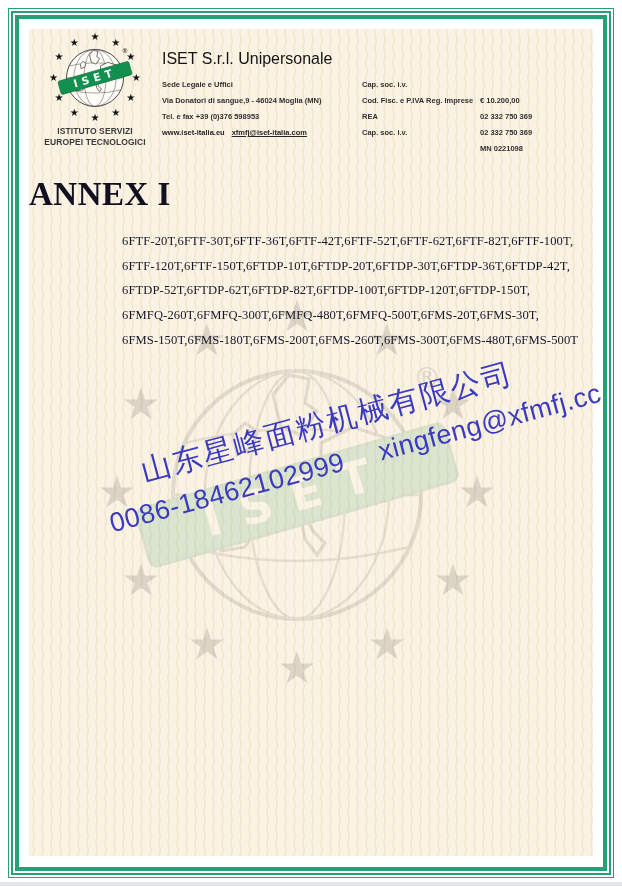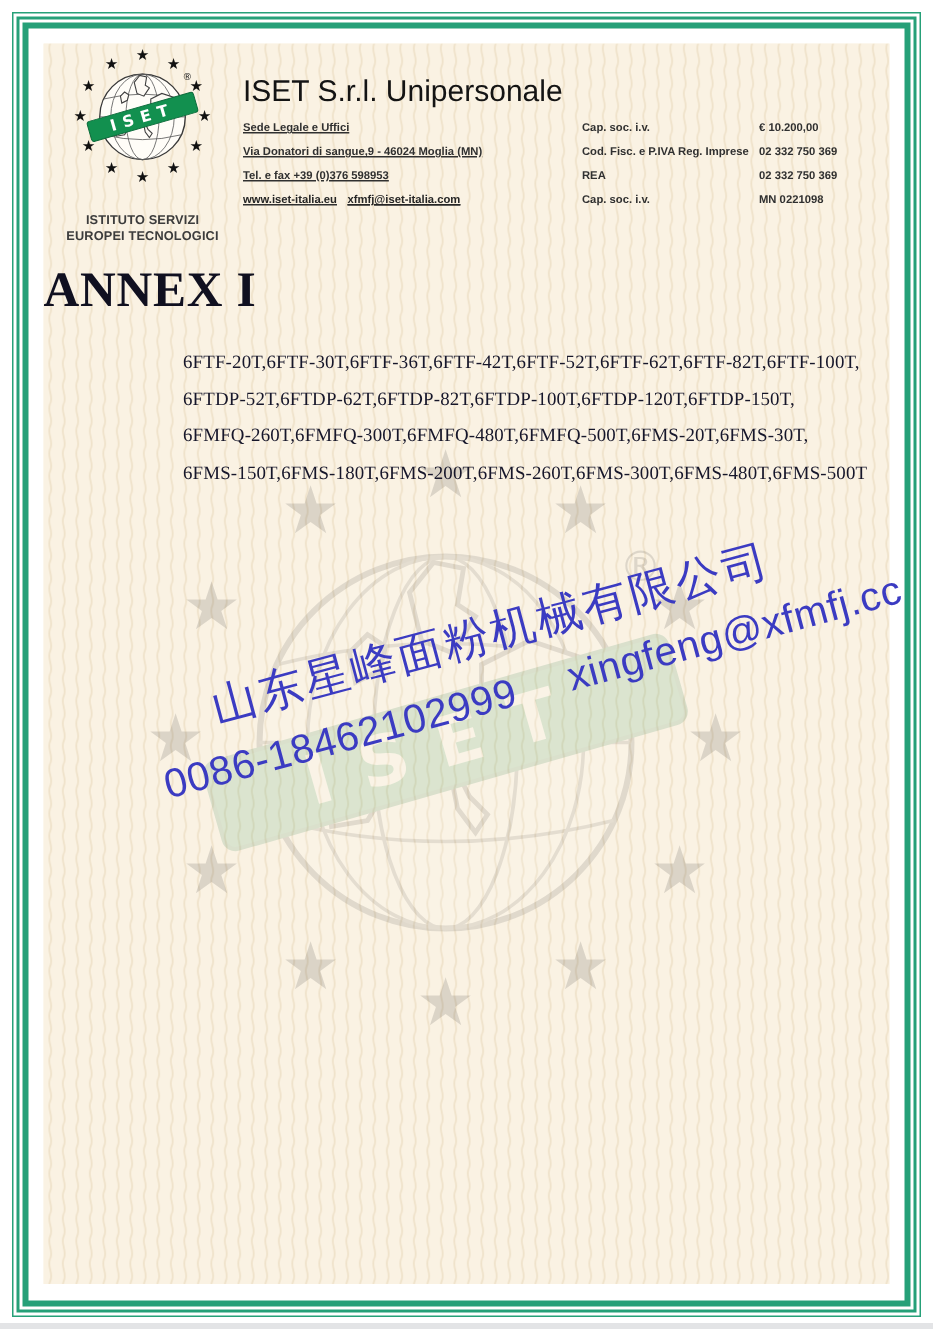--- a/index.html
+++ b/index.html
@@ -24,32 +24,32 @@
   .bottom-strip{position:absolute;left:0;right:0;bottom:0;height:4px;background:#e3e4e6;}
 
   .paper{position:absolute;left:29px;top:29px;right:29px;bottom:30px;background:var(--cream);}
   .paper-bg{position:absolute;left:0;top:0;width:100%;height:100%;}
   .emblem-big{position:absolute;left:68px;top:262px;width:400px;height:400px;opacity:0.13;}
 
   .content{position:absolute;inset:0;}
 
   .brand{position:absolute;left:2px;top:2px;width:128px;text-align:center;}
   .logo-svg{width:92px;height:92px;display:block;margin:0 auto;}
-  .brand-caption{margin-top:18px;font-size:8.5px;font-weight:bold;color:#3c3c3c;line-height:10.5px;letter-spacing:0.1px;}
+  .brand-caption{margin-top:3px;font-size:8.5px;font-weight:bold;color:#3c3c3c;line-height:10.5px;letter-spacing:0.1px;}
 
-  .company-title{position:absolute;left:133px;top:21px;font-size:20px;color:#141414;}
+  .company-title{position:absolute;left:133px;top:21px;font-size:16px;color:#141414;}
 
-  .info-left{position:absolute;left:133px;top:48px;font-size:7.5px;font-weight:bold;color:#303030;text-decoration:underline;}
+  .info-left{position:absolute;left:133px;top:48px;font-size:7.5px;font-weight:bold;color:#303030;}
   .info-left .row{height:16px;line-height:16px;}
   .link{color:#252525;text-decoration:none;}
   .link.u{text-decoration:underline;margin-left:7px;}
 
-  .info-right{position:absolute;left:333px;top:48px;width:228px;font-size:7.5px;font-weight:bold;color:#303030;margin-left:26px;}
+  .info-right{position:absolute;left:333px;top:48px;width:228px;font-size:7.5px;font-weight:bold;color:#303030;}
   .info-right .row{height:16px;line-height:16px;position:relative;}
-  .info-right .val{position:absolute;left:118px;top:0;}
+  .info-right .val{position:absolute;left:118px;top:16px;}
 
   .annex-title{
     position:absolute;left:0;right:0;top:147px;text-align:left;
     font-family:"Liberation Serif",serif;font-size:33px;color:#101020;letter-spacing:0.5px;font-weight:bold;
   }
 
   .models{position:absolute;left:93px;top:200px;font-family:"Liberation Serif",serif;
     font-size:12.6px;color:var(--ink);}
   .models .mline{height:24.7px;line-height:24.7px;white-space:nowrap;letter-spacing:0.1px;}
 
@@ -163,20 +163,21 @@
         <div class="row">
           <span>Cap. soc. i.v.</span>
           <span class="val">MN 0221098</span>
         </div>
       </div>
 
       <div class="annex-title">ANNEX I</div>
 
       <div class="models">
         <div class="mline">6FTF-20T,6FTF-30T,6FTF-36T,6FTF-42T,6FTF-52T,6FTF-62T,6FTF-82T,6FTF-100T,</div>
+        <div class="mline">6FTF-120T,6FTF-150T,6FTDP-10T,6FTDP-20T,6FTDP-30T,6FTDP-36T,6FTDP-42T,</div>
         <div class="mline">6FTDP-52T,6FTDP-62T,6FTDP-82T,6FTDP-100T,6FTDP-120T,6FTDP-150T,</div>
         <div class="mline">6FMFQ-260T,6FMFQ-300T,6FMFQ-480T,6FMFQ-500T,6FMS-20T,6FMS-30T,</div>
         <div class="mline">6FMS-150T,6FMS-180T,6FMS-200T,6FMS-260T,6FMS-300T,6FMS-480T,6FMS-500T</div>
       </div>
 
     </div>
   </div>
 
   <div class="watermark">
     <div class="wm-cn">山东星峰面粉机械有限公司</div>

